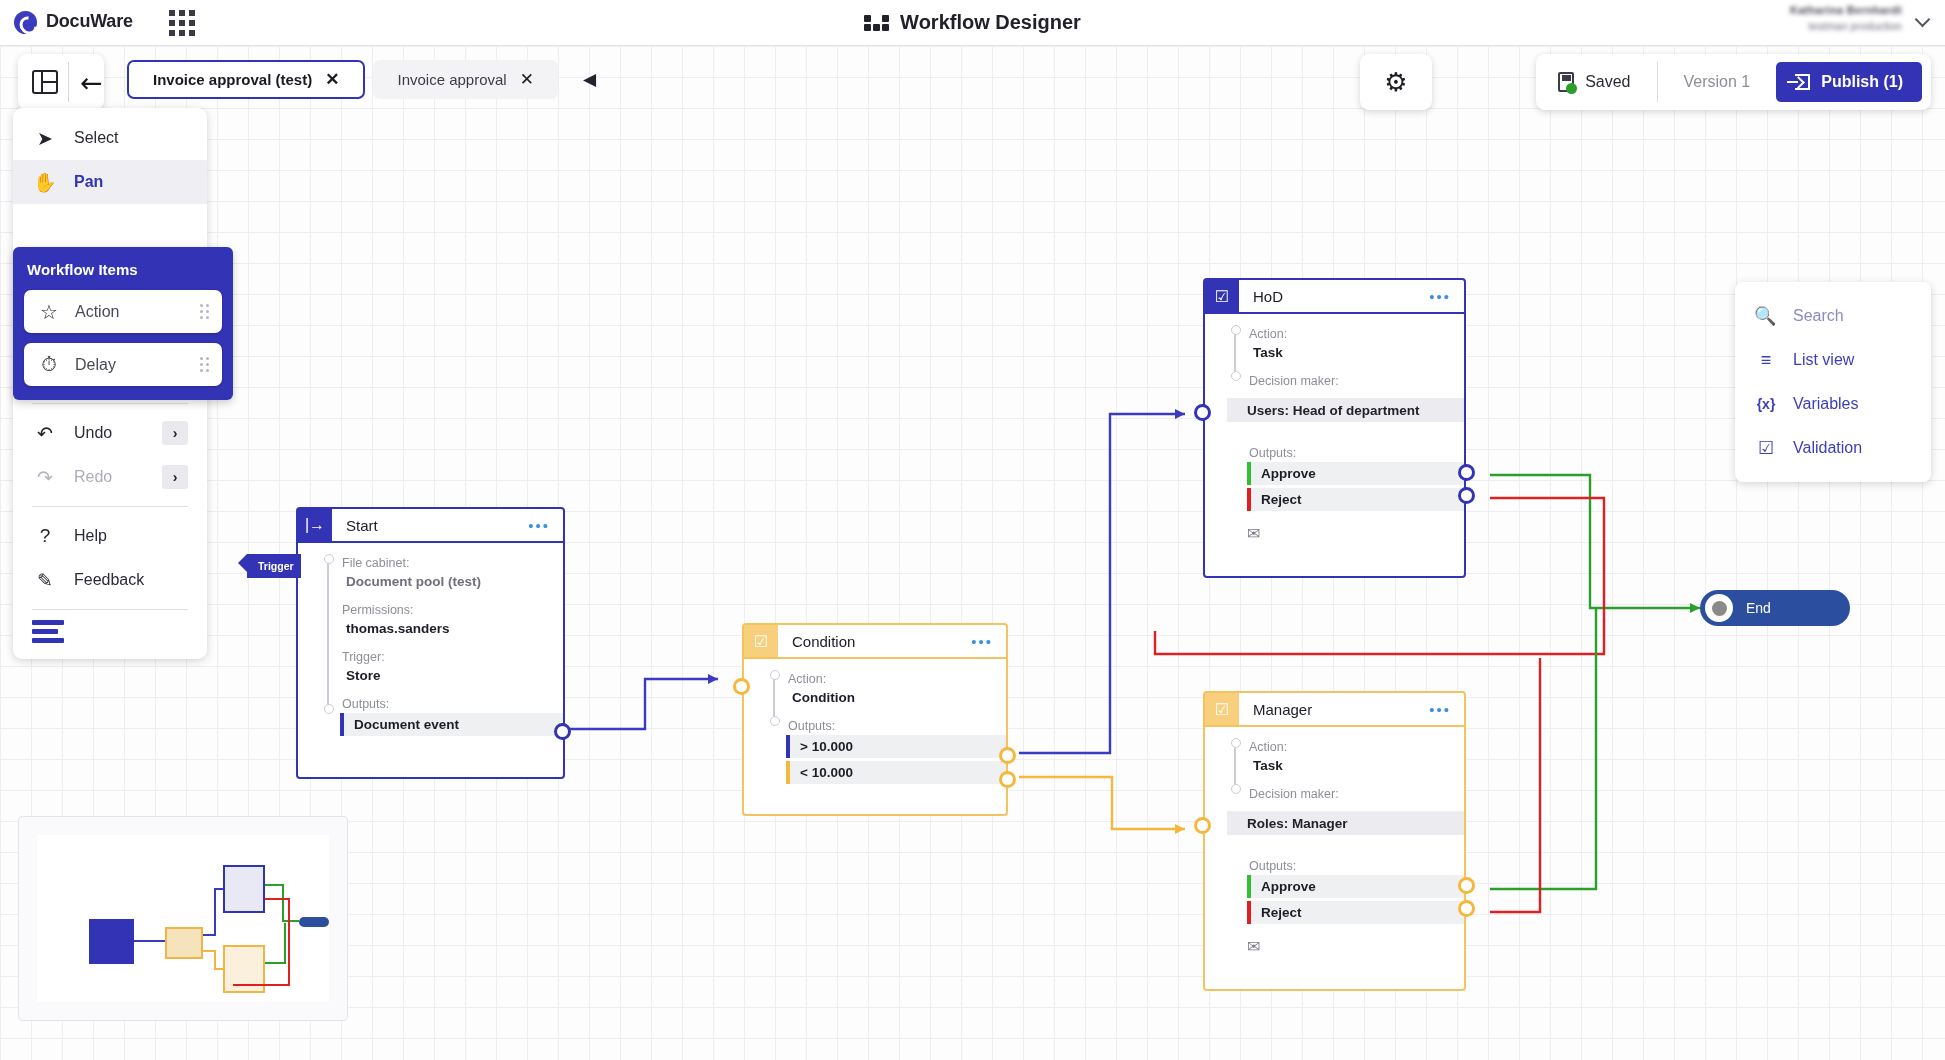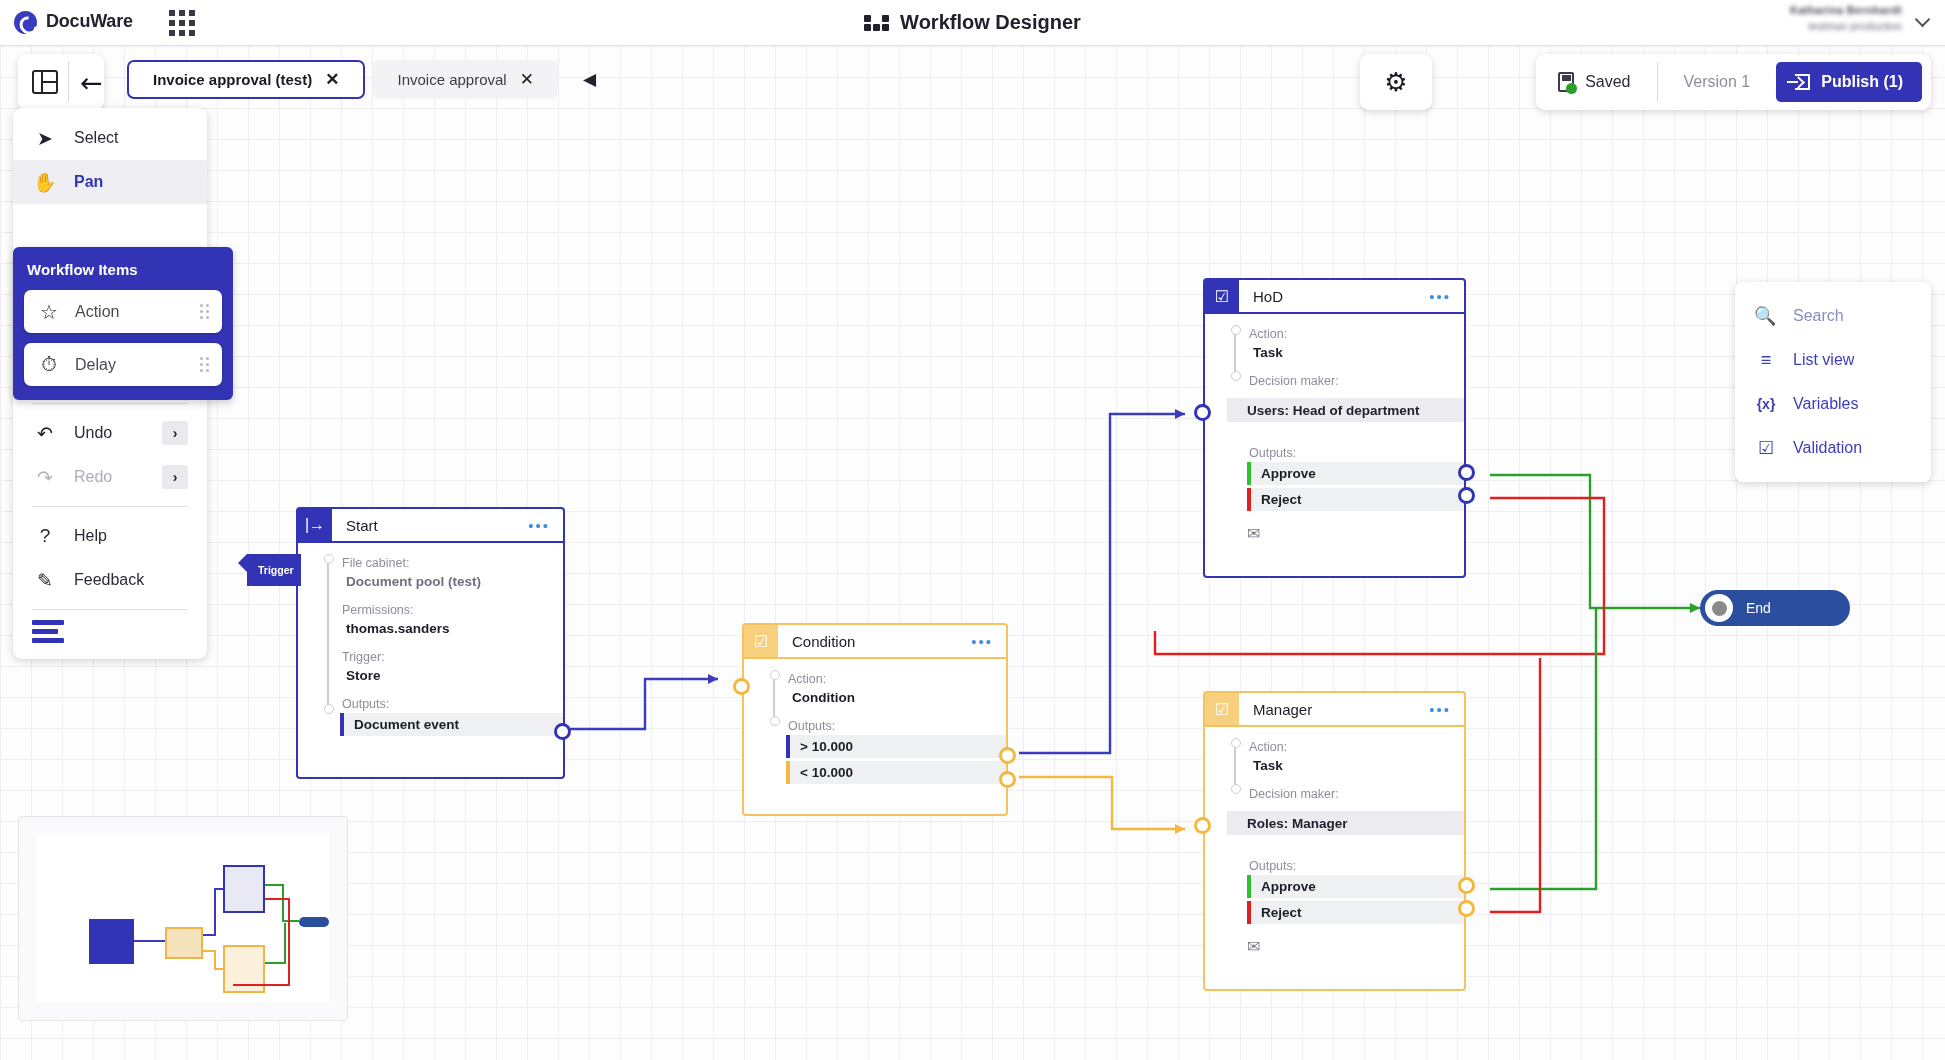--- a/index.html
+++ b/index.html
@@ -203,21 +203,21 @@
   .out-r{border-left-color:#e02020;text-align:center;}
   .out-b{border-left-color:#3333b5;}
   .out-a{border-left-color:#f5b73c;}
   .env{margin:13px 0 0 42px;font-size:16px;color:#7d7d8a;}
   .dotout{position:absolute;width:17px;height:17px;border-radius:50%;background:#fff;z-index:25;}
   .dotout.b{border:3px solid #3333b5;}
   .dotout.a{border:3px solid #f5b73c;}
 
   
   .trigflag{
-    position:absolute;left:247px;top:508px;height:32px;background:#3333b5;color:#fff;
+    position:absolute;left:247px;top:508px;height:24px;background:#3333b5;color:#fff;
     font-size:10.5px;font-weight:bold;display:flex;align-items:center;padding:0 7px 0 11px;z-index:22;
   }
   .trigflag:before{content:"";position:absolute;left:-9px;top:0;border-top:9px solid transparent;
     border-bottom:9px solid transparent;border-right:9px solid #3333b5;}
 
   
   .endnode{
     position:absolute;left:1700px;top:544px;width:150px;height:36px;background:#2b4f9e;
     border-radius:18px;display:flex;align-items:center;z-index:22;
   }

